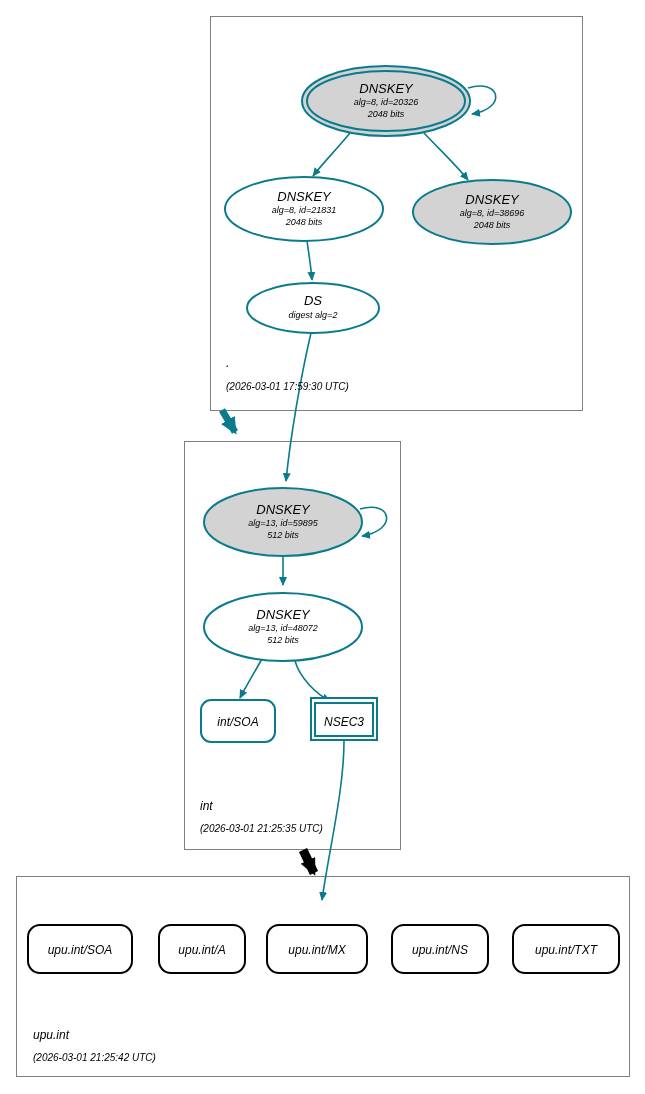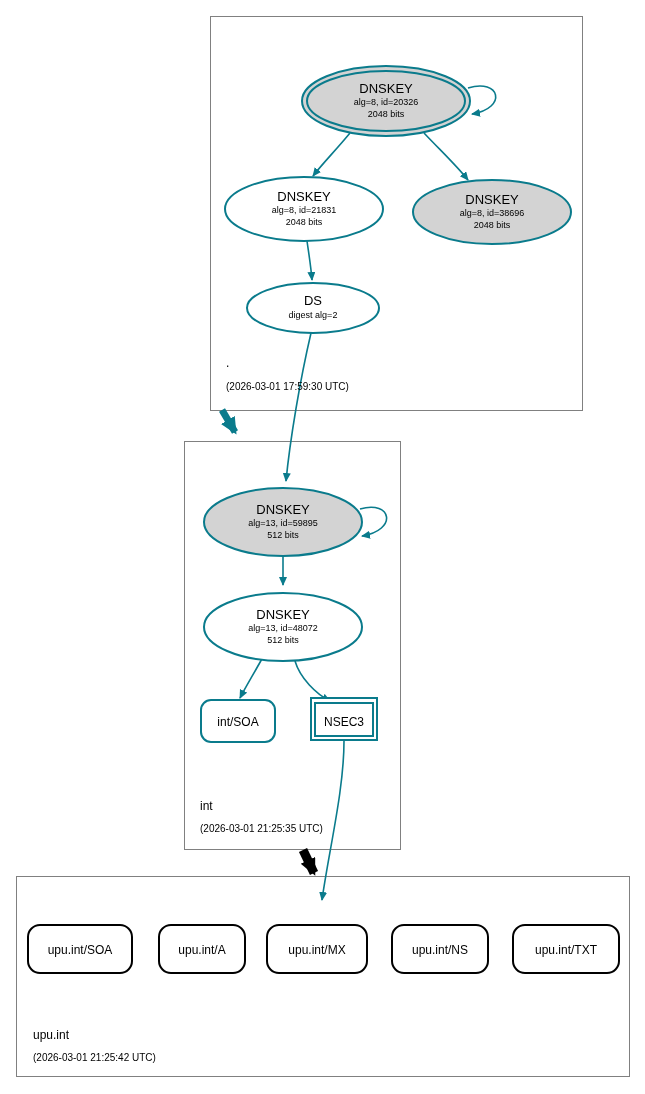--- a/index.html
+++ b/index.html
@@ -1,17 +1,17 @@
 <!DOCTYPE html>
 <html><head>
 <meta charset="utf-8">
 <style>
   html,body{margin:0;padding:0;background:#ffffff;}
   body{width:645px;height:1094px;position:relative;font-family:"Liberation Sans",sans-serif;}
-  #stage{position:absolute;left:0;top:0;width:645px;height:870px;}
+  #stage{position:absolute;left:0;top:0;width:645px;height:870px;font-style:italic;}
   svg#diagram{position:absolute;left:0;top:0;}
   .zone-label{font-size:12px;fill:#000000;}
   .zone-time{font-size:10px;fill:#000000;}
   .node-title{font-size:13px;fill:#000000;}
   .node-sub{font-size:9px;fill:#000000;}
   .rr-label{font-size:12px;fill:#000000;}
 </style>
 </head>
 <body>
 

